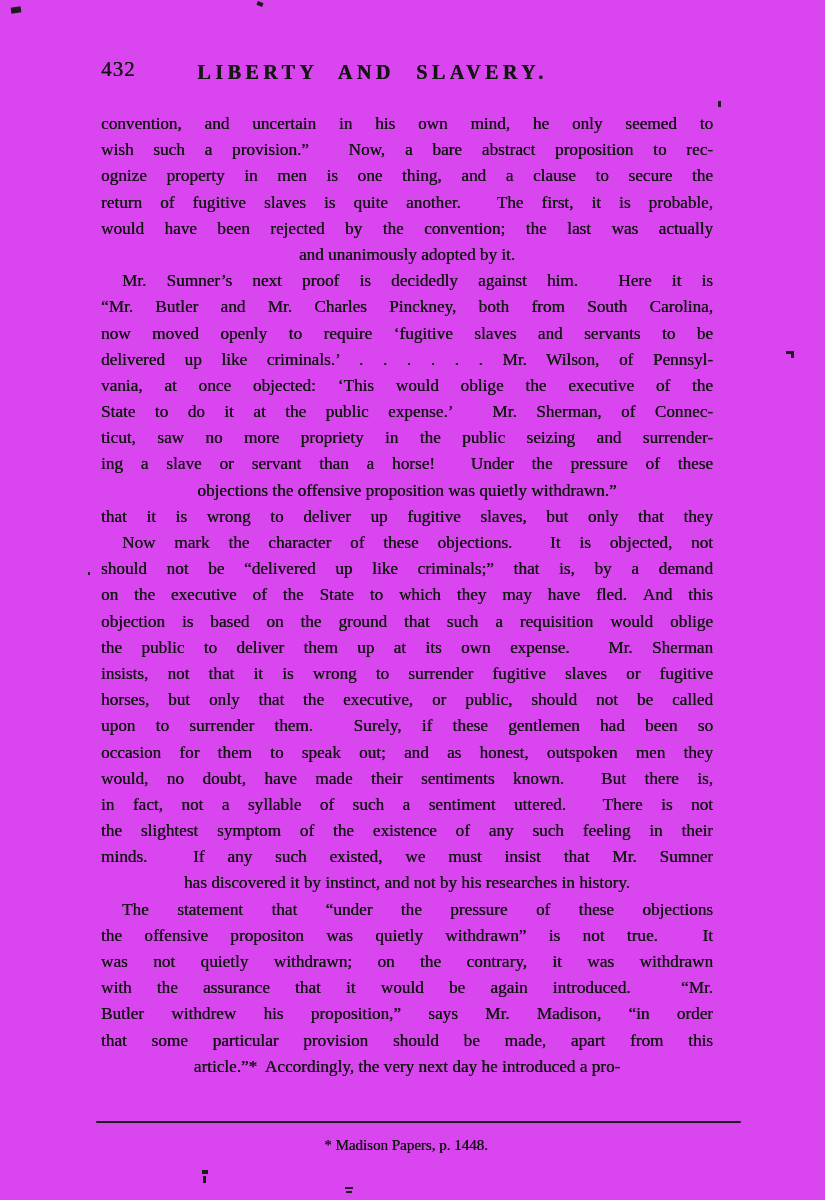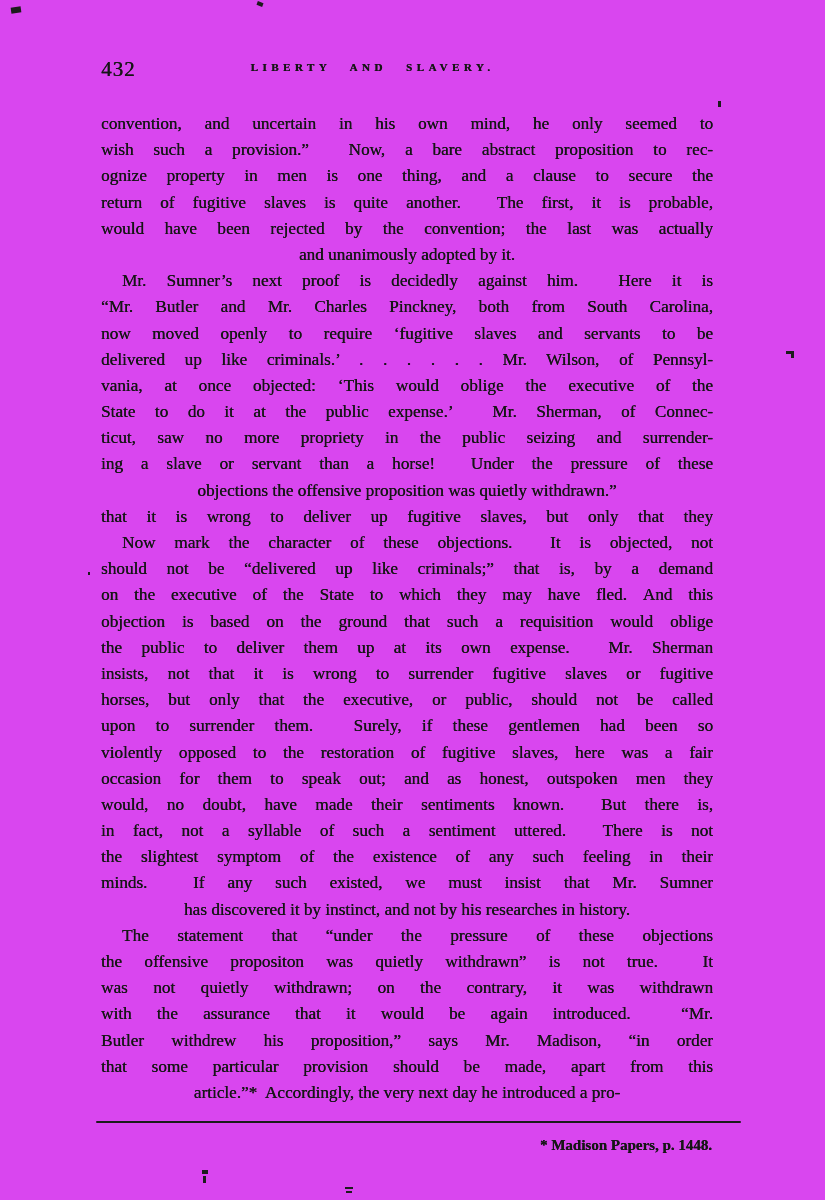--- a/index.html
+++ b/index.html
@@ -12,21 +12,21 @@
     overflow: hidden;
   }
   .pagenum {
     position: absolute; left: 101px; top: 57px;
     font-size: 21px; letter-spacing: 1px;
     text-shadow: 0.4px 0 0 currentColor;
   }
   .running-header {
     position: absolute; left: 100px; top: 61px; width: 545px;
     text-align: center;
-    font-size: 11px; font-weight: bold;
+    font-size: 20px; font-weight: bold;
     letter-spacing: 4.5px; word-spacing: 12px;
     text-shadow: 0.4px 0 0 currentColor;
   }
   .body-text {
     position: absolute; left: 101px; top: 111px; width: 612px;
     font-size: 17.2px; line-height: 26.2px;
     text-shadow: 0.3px 0 0 currentColor;
   }
   .line { height: 26.2px; overflow: hidden; text-align: justify; }
   .line::after { content: ""; display: inline-block; width: 100%; }
@@ -34,21 +34,21 @@
   .line.last::after { content: none; }
   .line.first { text-indent: 21px; }
   .it { }
   .fn-rule {
     position: absolute; left: 96px; top: 1121px;
     width: 645px; height: 2.4px; background: #1b1b1b;
     border-radius: 1px;
   }
   .footnote {
     position: absolute; left: 100px; top: 1137px; width: 612px;
-    text-align: right; font-size: 15px; font-weight: bold;
+    text-align: center; font-size: 15px; font-weight: normal;
     text-shadow: 0.3px 0 0 currentColor;
   }
   .speck { position: absolute; background: #1c1c1c; }
 </style>
 </head>
 <body>
 
 <div class="page">
 
   <div class="pagenum">432</div>
@@ -77,21 +77,20 @@
     <div class="para">
         <div class="line"><span>that it is wrong to deliver up fugitive slaves, but only that they</span></div>
         <div class="line first"><span>Now mark the character of these objections.&nbsp; It is objected, not</span></div>
         <div class="line"><span>should not be “delivered up like criminals;” that is, by a demand</span></div>
         <div class="line"><span>on the executive of the State to which they may have fled.&nbsp;And this</span></div>
         <div class="line"><span>objection is based on the ground that such a requisition would oblige</span></div>
         <div class="line"><span>the public to deliver them up at its own expense.&nbsp; Mr. Sherman</span></div>
         <div class="line"><span>insists, not that it is wrong to surrender fugitive slaves or fugitive</span></div>
         <div class="line"><span>horses, but only that the executive, or public, should not be called</span></div>
         <div class="line"><span>upon to surrender them.&nbsp; Surely, if these gentlemen had been so</span></div>
-        <div class="line"><span>violently opposed to the restoration of fugitive slaves, here was a fair</span></div>
         <div class="line"><span>occasion for them to speak out; and as honest, outspoken men they</span></div>
         <div class="line"><span>would, no doubt, have made their sentiments known.&nbsp; But there is,</span></div>
         <div class="line"><span>in fact, not a syllable of such a sentiment uttered.&nbsp; There is not</span></div>
         <div class="line"><span>the slightest symptom of the existence of any such feeling in their</span></div>
         <div class="line"><span>minds.&nbsp; If any such existed, we must insist that Mr. Sumner</span></div>
         <div class="line last"><span>has discovered it by instinct, and not by his researches in history.</span></div>
       </div>
     <div class="para">
         <div class="line first"><span>The statement that “under the pressure of these objections</span></div>
         <div class="line"><span>the offensive propositon was </span><span class="it">quietly withdrawn</span><span>” is not true.&nbsp; It</span></div>

